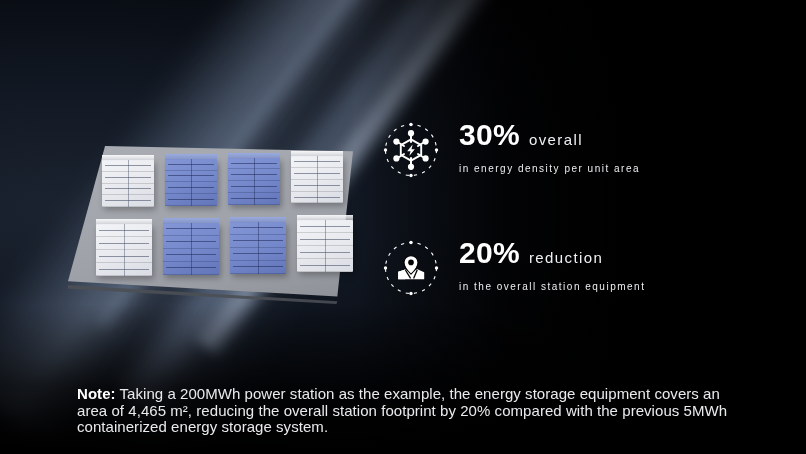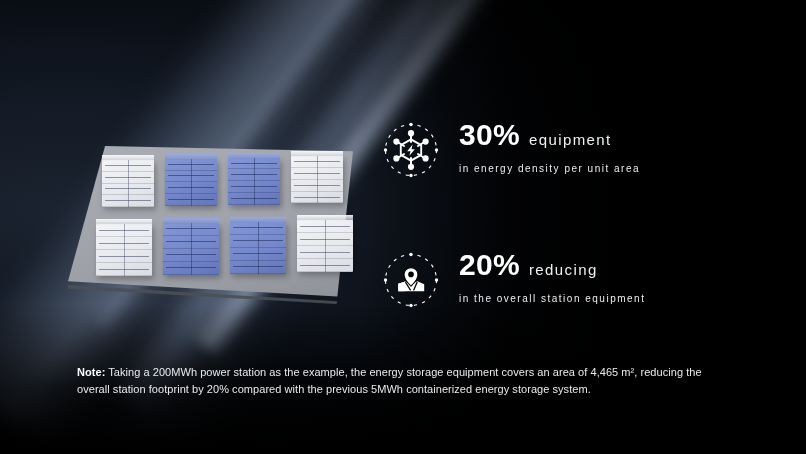--- a/index.html
+++ b/index.html
@@ -148,21 +148,21 @@
     background:linear-gradient(to bottom, rgba(152,170,226,0.95), rgba(120,140,205,0.7));
   }
 
   
   .stat{
     position:absolute;
     display:flex;
     align-items:flex-start;
   }
   .stat-1{ left:382px; top:118px; }
-  .stat-2{ left:382px; top:248px; }
+  .stat-2{ left:382px; top:236px; }
 
   .stat-icon{
     width:58px; height:58px;
     position:relative;
     flex:0 0 58px;
     margin-top:3px;
   }
   .stat-icon svg{ display:block; width:58px; height:58px; }
 
   .stat-text{ margin-left:19px; padding-top:2px; }
@@ -188,23 +188,23 @@
     margin-top:13px;
     font-size:10px;
     color:#eceef1;
     letter-spacing:1.5px;
     white-space:nowrap;
   }
 
   
   .note{
     position:absolute;
-    left:77px; top:364px;
+    left:77px; top:386px;
     width:660px;
-    font-size:11px;
+    font-size:15px;
     line-height:16.5px;
     color:#e9eaec;
     letter-spacing:0.05px;
   }
   .note b{ font-weight:bold; color:#ffffff; }
 </style>
 </head>
 <body>
 
 <div id="stage">
@@ -332,21 +332,21 @@
           <circle cx="43.6" cy="37.4" r="3.1"></circle>
           <circle cx="14.4" cy="37.4" r="3.1"></circle>
           <circle cx="43.6" cy="20.6" r="3.1"></circle>
         </g>
         <path d="M30.6 23.6 L25.2 30.2 L28.5 30.2 L27.4 34.8 L32.8 28.2 L29.5 28.2 Z" fill="#ffffff"></path>
       </svg>
     </div>
     <div class="stat-text">
       <div class="stat-head">
         <span class="stat-value">30%</span>
-        <span class="stat-unit">equipment</span>
+        <span class="stat-unit">overall</span>
       </div>
       <div class="stat-desc">in energy density per unit area</div>
     </div>
   </div>
 
   <div class="stat stat-2">
     <div class="stat-icon">
       <svg viewBox="0 0 58 58" fill="none">
         <circle cx="29" cy="29" r="25.5" stroke="#ffffff" stroke-width="1.1" stroke-dasharray="3.2 5.2" fill="none"></circle>
         <circle cx="29" cy="3.5" r="1.7" fill="#ffffff"></circle>
@@ -358,21 +358,21 @@
         <path d="M23.4 31.0 L28.6 39.4" stroke="#000000" stroke-width="1.3"></path>
         <path d="M35.2 31.0 L31.6 39.4" stroke="#000000" stroke-width="1.3"></path>
         <path d="M29 16.6 c-3.9 0 -7.0 3.1 -7.0 7.0 c0 5.2 7.0 11.6 7.0 11.6
                  s7.0 -6.4 7.0 -11.6 c0 -3.9 -3.1 -7.0 -7.0 -7.0 z" fill="#ffffff" stroke="#000000" stroke-width="1.1"></path>
         <circle cx="29" cy="23.4" r="2.8" fill="#000000"></circle>
       </svg>
     </div>
     <div class="stat-text">
       <div class="stat-head">
         <span class="stat-value">20%</span>
-        <span class="stat-unit">reducing</span>
+        <span class="stat-unit">reduction</span>
       </div>
       <div class="stat-desc">in the overall station equipment</div>
     </div>
   </div>
 
   <div class="bg-bottom-fade"></div>
 
   <div class="note">
     <b>Note:</b><span> Taking a 200MWh power station as the example, the energy storage equipment covers an area of 4,465 m², reducing the overall station footprint by 20% compared with the previous 5MWh containerized energy storage system.</span>
   </div>

